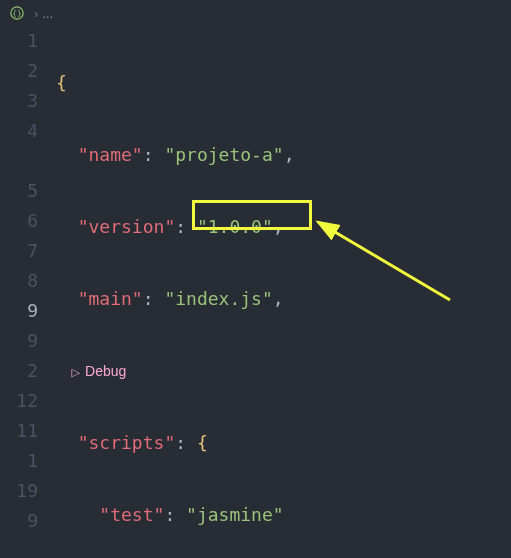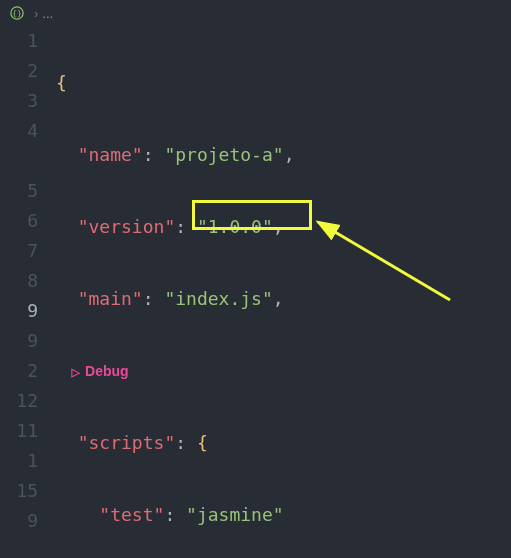--- a/index.html
+++ b/index.html
@@ -48,24 +48,23 @@
   }
   .line {
     height: 30px;
     line-height: 30px;
   }
   .line-active-gutter { color: #abb2bf; }
   .codelens {
     height: 30px;
     line-height: 30px;
     font-size: 14px;
-    color: #ec4899;
+    color: #f9a8d4;
     font-family: -apple-system, "Segoe UI", sans-serif;
     padding-left: 0;
-    font-weight: bold;
   }
   .codelens .tri { font-size: 11px; margin-right: 5px; }
   .brace  { color: #e5c07b; }
   .key    { color: #e06c75; }
   .string { color: #98c379; }
   .punct  { color: #abb2bf; }
   .highlight-box {
     position: absolute;
     border: 3px solid #f1fa3c;
     pointer-events: none;
@@ -99,21 +98,21 @@
     <div class="line">5</div>
     <div class="line">6</div>
     <div class="line">7</div>
     <div class="line">8</div>
     <div class="line line-active-gutter">9</div>
     <div class="line">9</div>
     <div class="line">2</div>
     <div class="line">12</div>
     <div class="line">11</div>
     <div class="line">1</div>
-    <div class="line">15</div>
+    <div class="line">19</div>
     <div class="line">9</div>
   </div>
 
   <div class="code">
     <div class="line"><span class="brace">{</span></div>
     <div class="line">  <span class="key">"name"</span><span class="punct">: </span><span class="string">"projeto-a"</span><span class="punct">,</span></div>
     <div class="line">  <span class="key">"version"</span><span class="punct">: </span><span class="string">"1.0.0"</span><span class="punct">,</span></div>
     <div class="line">  <span class="key">"main"</span><span class="punct">: </span><span class="string">"index.js"</span><span class="punct">,</span></div>
     <div class="line codelens">    <span class="tri">▷</span><span>Debug</span></div>
     <div class="line">  <span class="key">"scripts"</span><span class="punct">: </span><span class="brace">{</span></div>

